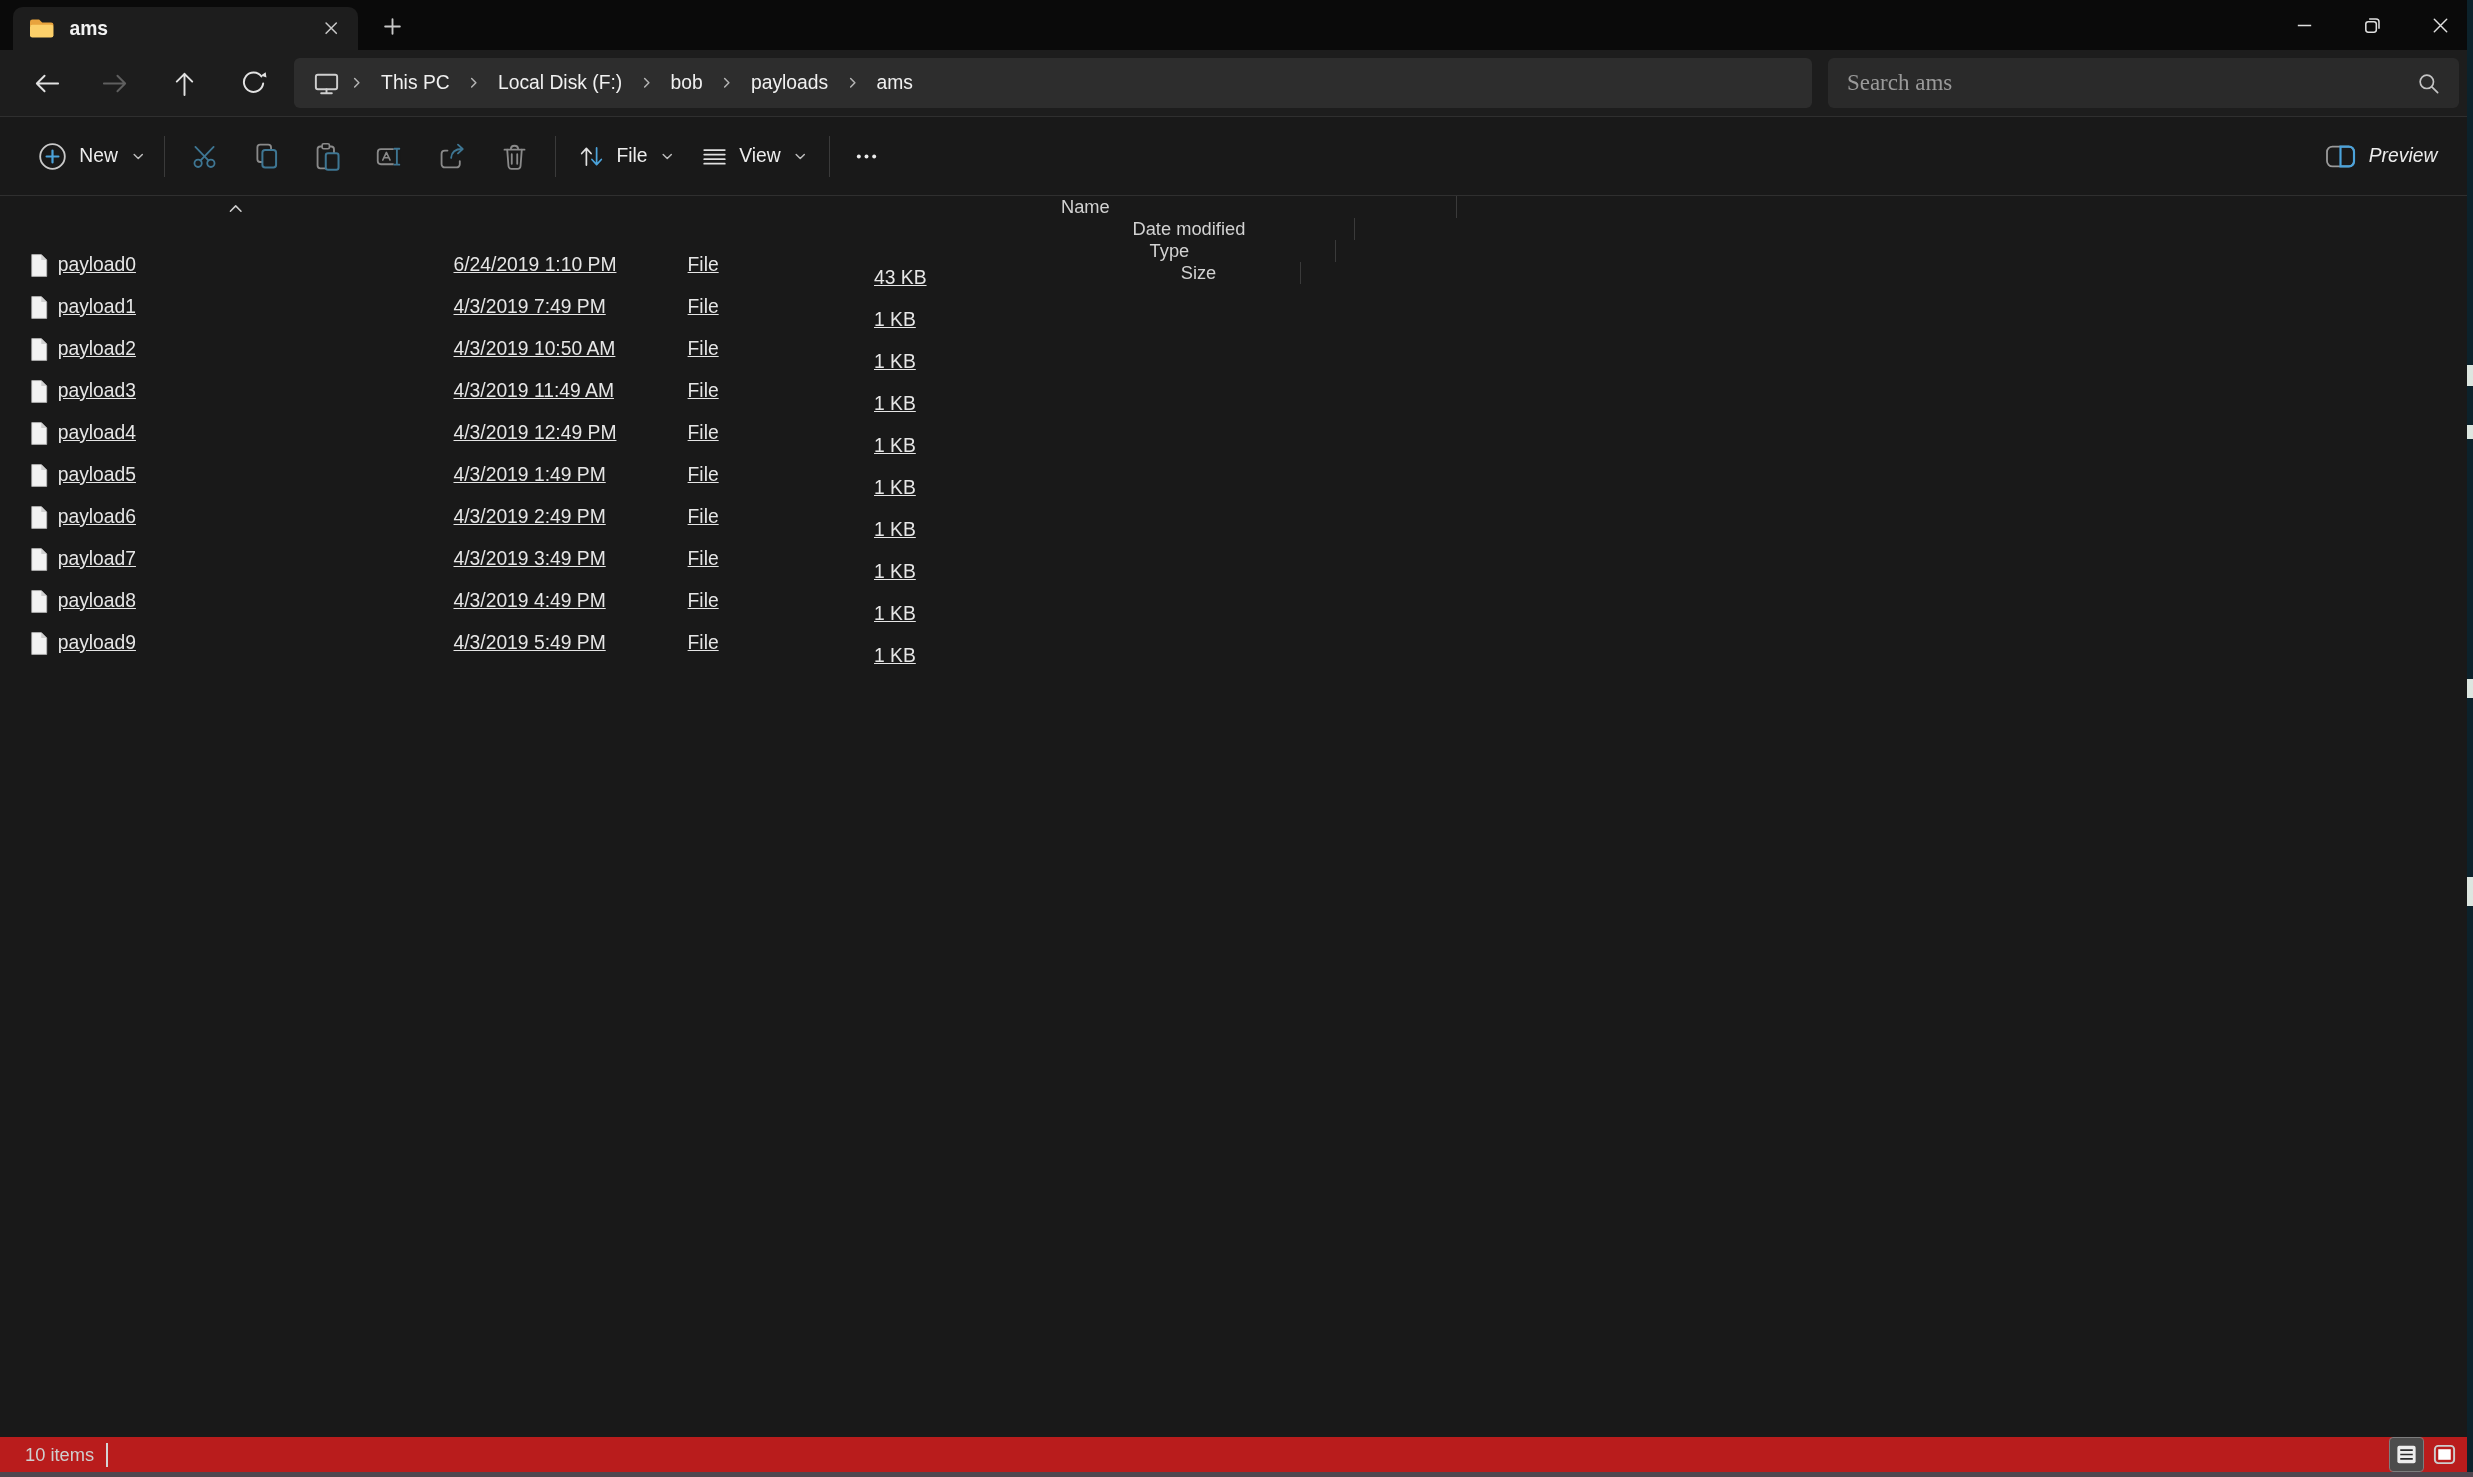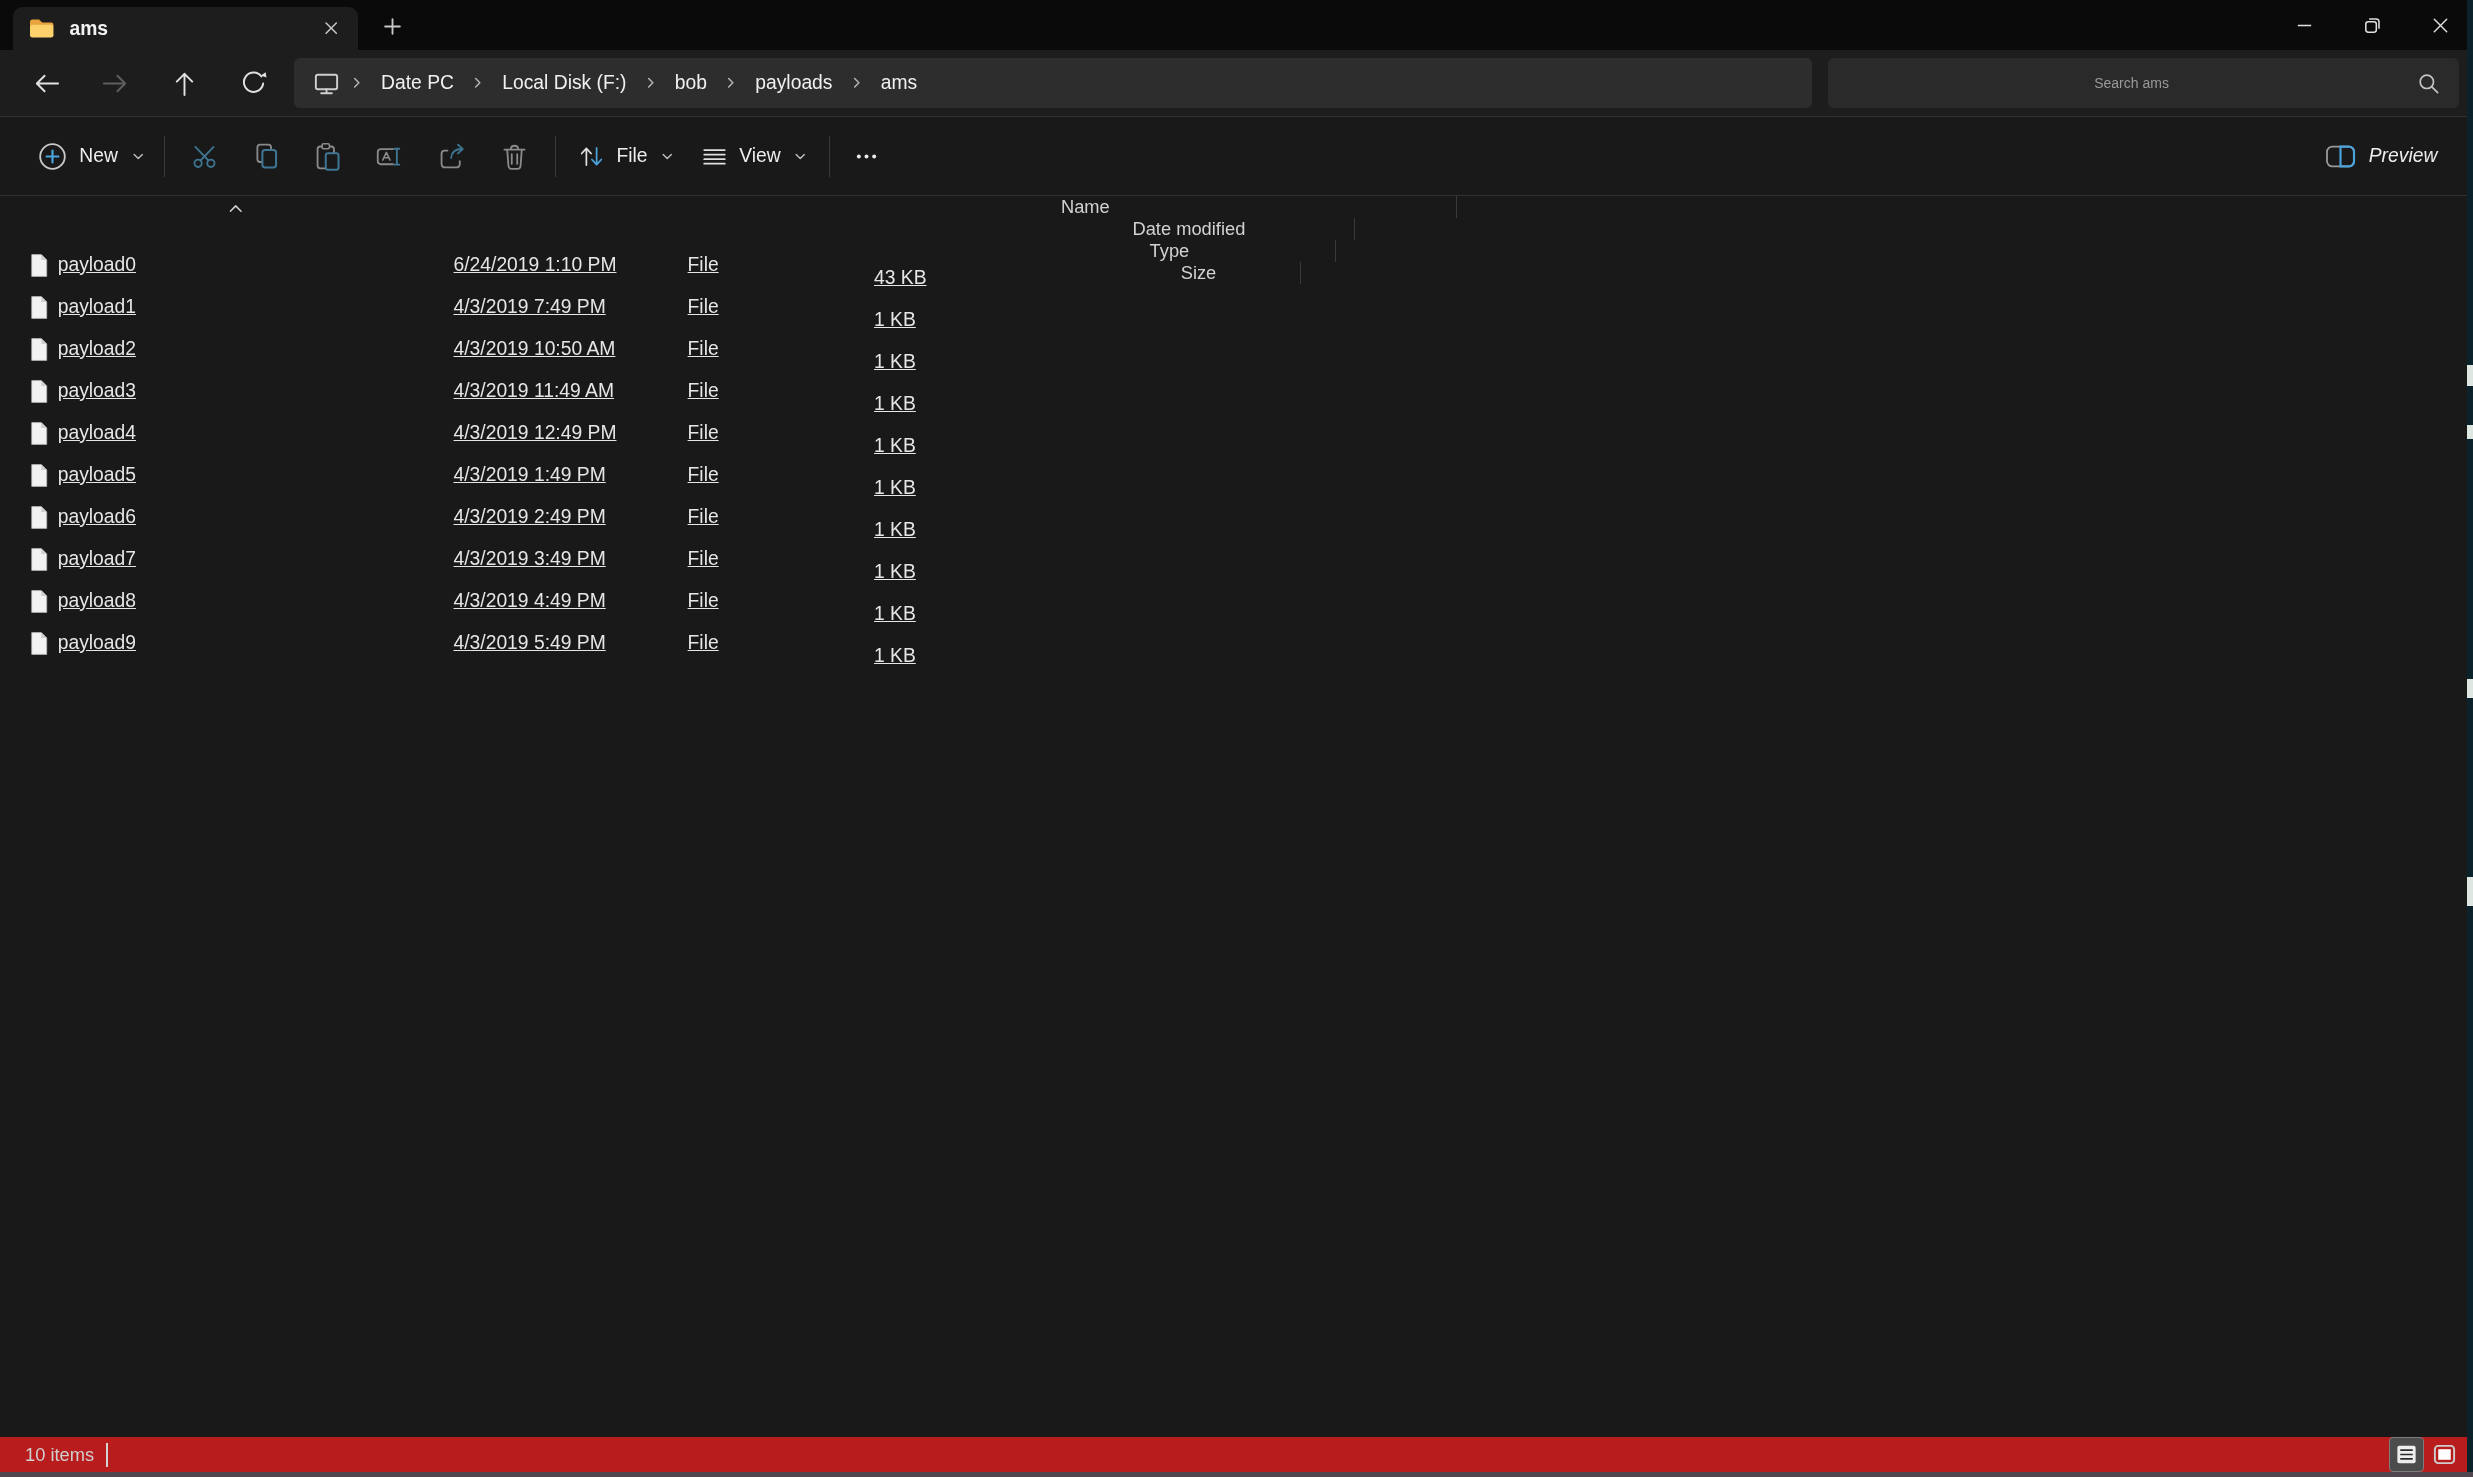--- a/index.html
+++ b/index.html
@@ -32,21 +32,21 @@
     display:flex; align-items:center; padding:0 7.7px 0 13.5px; font-size:19.3px; color:#f0f0f0;
     overflow:hidden; white-space:nowrap;
   }
   .crumb { padding:5.8px 11.6px; border-radius:3.9px; font-size:19.3px; }
   .crumb-chev { display:flex; align-items:center; padding:0 5.8px; }
   .bc-device { display:flex; align-items:center; padding:0 3.9px; }
   .searchbox {
     width:631px; height:50px; background:#2a2a2a; border-radius:5.8px; margin-left:15.4px;
     display:flex; align-items:center; padding:0 17.4px 0 19.3px;
   }
-  .searchbox input { flex:1; background:transparent; border:none; outline:none; color:#e8e8e8; font-size:14px; font-family:Liberation Sans, sans-serif;text-align:center; }
+  .searchbox input { flex:1; background:transparent; border:none; outline:none; color:#e8e8e8; font-size:23px; font-family:Liberation Serif, serif; }
   .searchbox input::placeholder { color:#9a9a9a; }
 
   .hairline { height:1px; background:#2f2f2f; }
 
   
   .toolbar { height:78px; background:#191919; display:flex; align-items:center; padding:0 27px; }
   .tb-btn { height:54px; border-radius:5.8px; display:flex; align-items:center; justify-content:center; font-size:19.3px; color:#ededed; }
   .new-btn { padding:0 9.7px; gap:11.6px; }
   .tb-icon-btn { width:62px; }
   .tb-sep { width:1px; height:41px; background:#3a3a3a; margin:0 8.7px; }
@@ -175,21 +175,21 @@
         <svg width="29" height="29" viewBox="0 0 30 30">
           <rect x="4" y="6" width="22" height="15" rx="2" stroke="#cfcfcf" stroke-width="2" fill="none"></rect>
           <path d="M15 21 v4 M9.5 25 h11" stroke="#cfcfcf" stroke-width="2" stroke-linecap="round"></path>
         </svg>
       </span>
     <span class="crumb-chev">
           <svg width="13.5" height="13.5" viewBox="0 0 16 16">
             <path d="M5.5 3 L10.5 8 L5.5 13" stroke="#b4b4b4" stroke-width="1.8" fill="none" stroke-linecap="round" stroke-linejoin="round"></path>
           </svg>
         </span>
-        <button class="crumb">Date PC</button>
+        <button class="crumb">This PC</button>
         <span class="crumb-chev">
           <svg width="13.5" height="13.5" viewBox="0 0 16 16">
             <path d="M5.5 3 L10.5 8 L5.5 13" stroke="#b4b4b4" stroke-width="1.8" fill="none" stroke-linecap="round" stroke-linejoin="round"></path>
           </svg>
         </span>
         <button class="crumb">Local Disk (F:)</button>
         <span class="crumb-chev">
           <svg width="13.5" height="13.5" viewBox="0 0 16 16">
             <path d="M5.5 3 L10.5 8 L5.5 13" stroke="#b4b4b4" stroke-width="1.8" fill="none" stroke-linecap="round" stroke-linejoin="round"></path>
           </svg>

